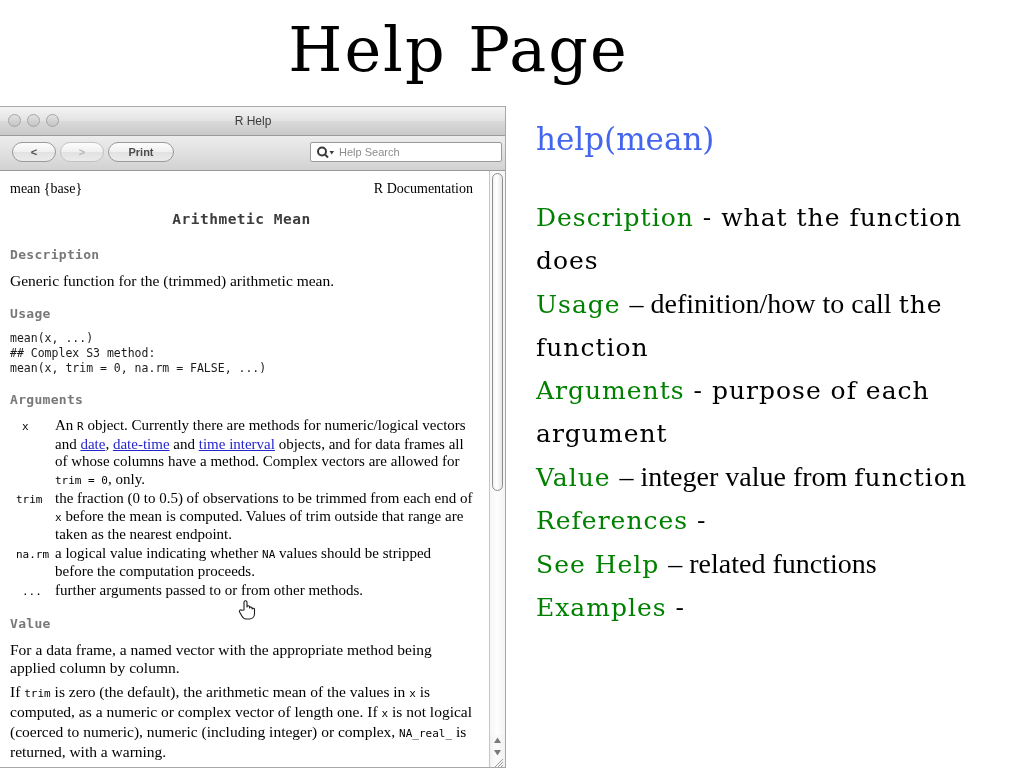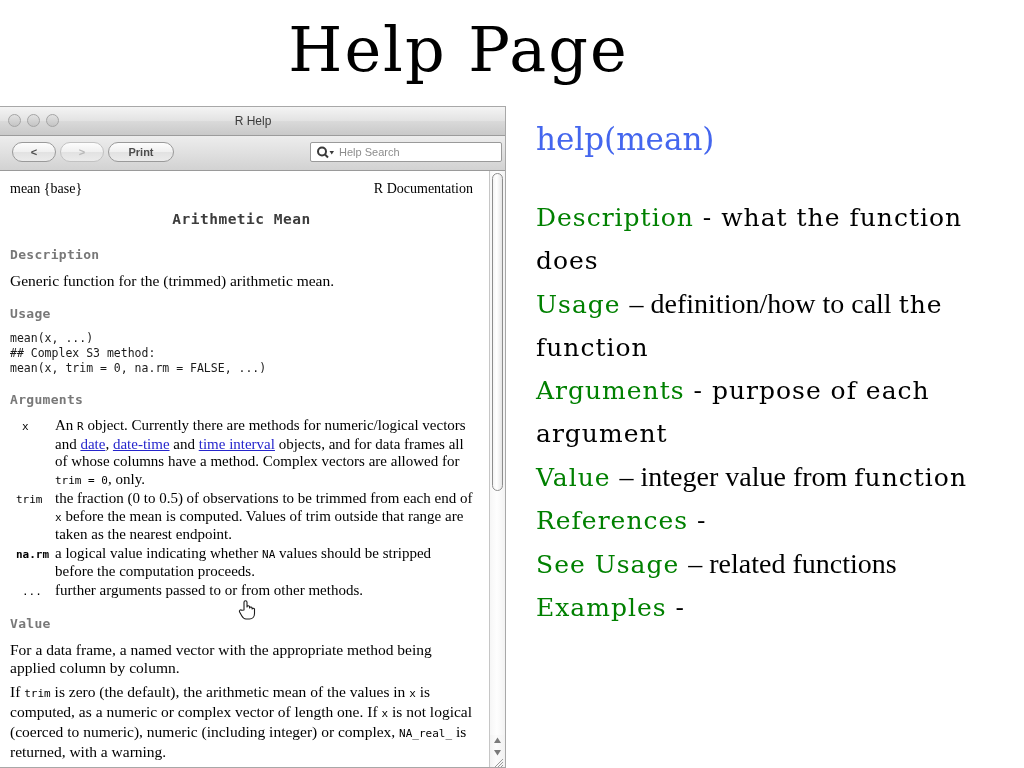--- a/index.html
+++ b/index.html
@@ -179,21 +179,21 @@
   }
   .arg-name {
     font-family: "DejaVu Sans Mono", monospace;
     font-size: 11px;
     flex: 0 0 auto;
     padding-top: 2px;
     white-space: pre;
   }
   .arg-name.w-x    { width: 45px; padding-left: 12px; box-sizing: border-box; }
   .arg-name.w-trim { width: 45px; padding-left: 6px;  box-sizing: border-box; }
-  .arg-name.w-narm { width: 45px; padding-left: 6px;  box-sizing: border-box; font-weight: bold; }
+  .arg-name.w-narm { width: 45px; padding-left: 6px;  box-sizing: border-box; }
   .arg-name.w-dots { width: 45px; padding-left: 12px; box-sizing: border-box; }
   .arg-desc {
     font-family: "Liberation Serif", serif;
     font-size: 15px;
     line-height: 17.5px;
     flex: 1 1 auto;
   }
   .doc-link {
     color: #2525cc;
     text-decoration: underline;
@@ -386,16 +386,16 @@
   <div class="bullet"><span class="kw">Description</span><span class="mono"> -  </span><span class="mono">what the function does</span></div>
 
   <div class="bullet"><span class="kw">Usage</span><span class="mono"> </span><span class="ser">– definition/how to call </span><span class="mono">the function</span></div>
 
   <div class="bullet"><span class="kw">Arguments</span><span class="mono"> -  </span><span class="mono">purpose of each argument</span></div>
 
   <div class="bullet"><span class="kw">Value</span><span class="mono"> </span><span class="ser">– integer value from </span><span class="mono">function</span></div>
 
   <div class="bullet"><span class="kw">References</span><span class="mono"> -</span></div>
 
-  <div class="bullet"><span class="kw">See Usage</span><span class="mono"> </span><span class="ser">– related functions</span></div>
+  <div class="bullet"><span class="kw">See Help</span><span class="mono"> </span><span class="ser">– related functions</span></div>
 
   <div class="bullet"><span class="kw">Examples</span><span class="mono"> -</span></div>
 </div>
 
 </body></html>

